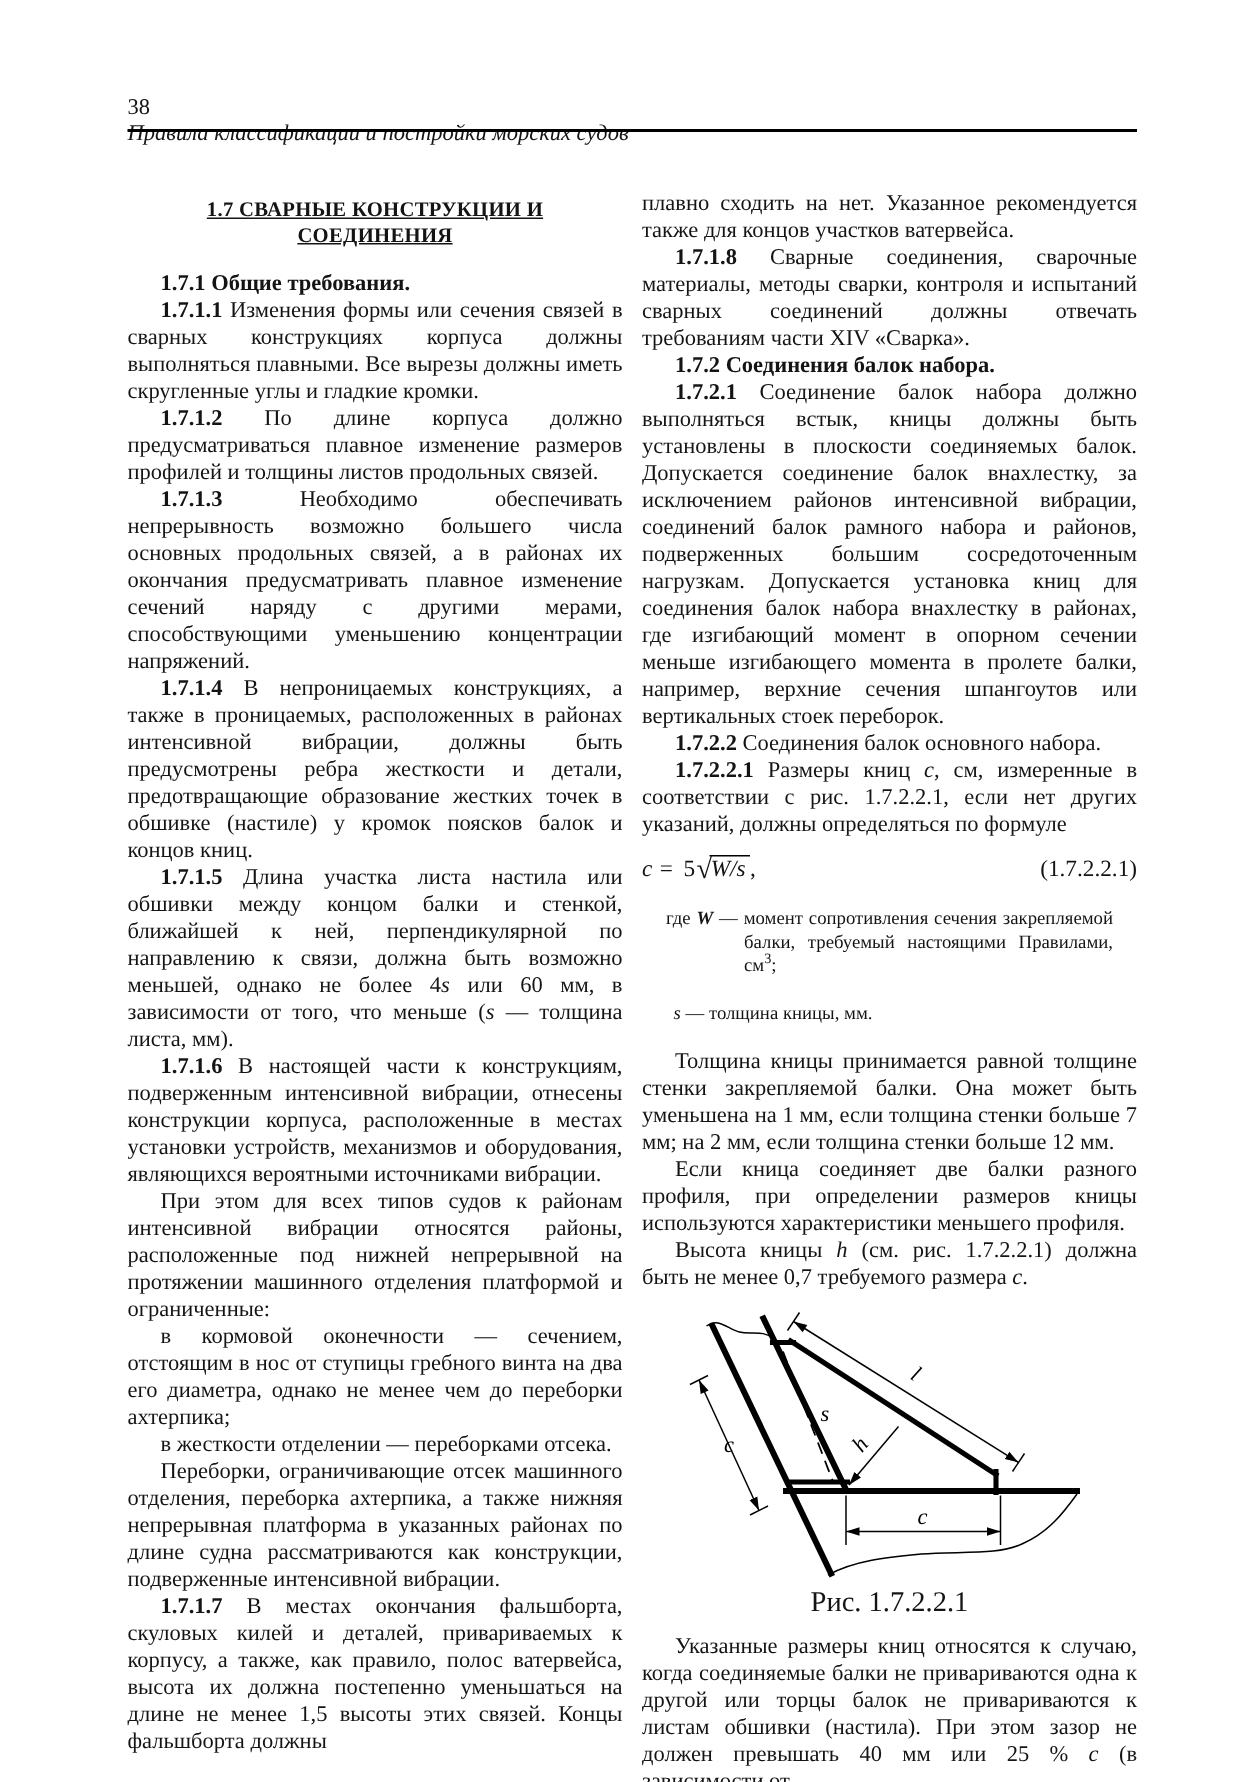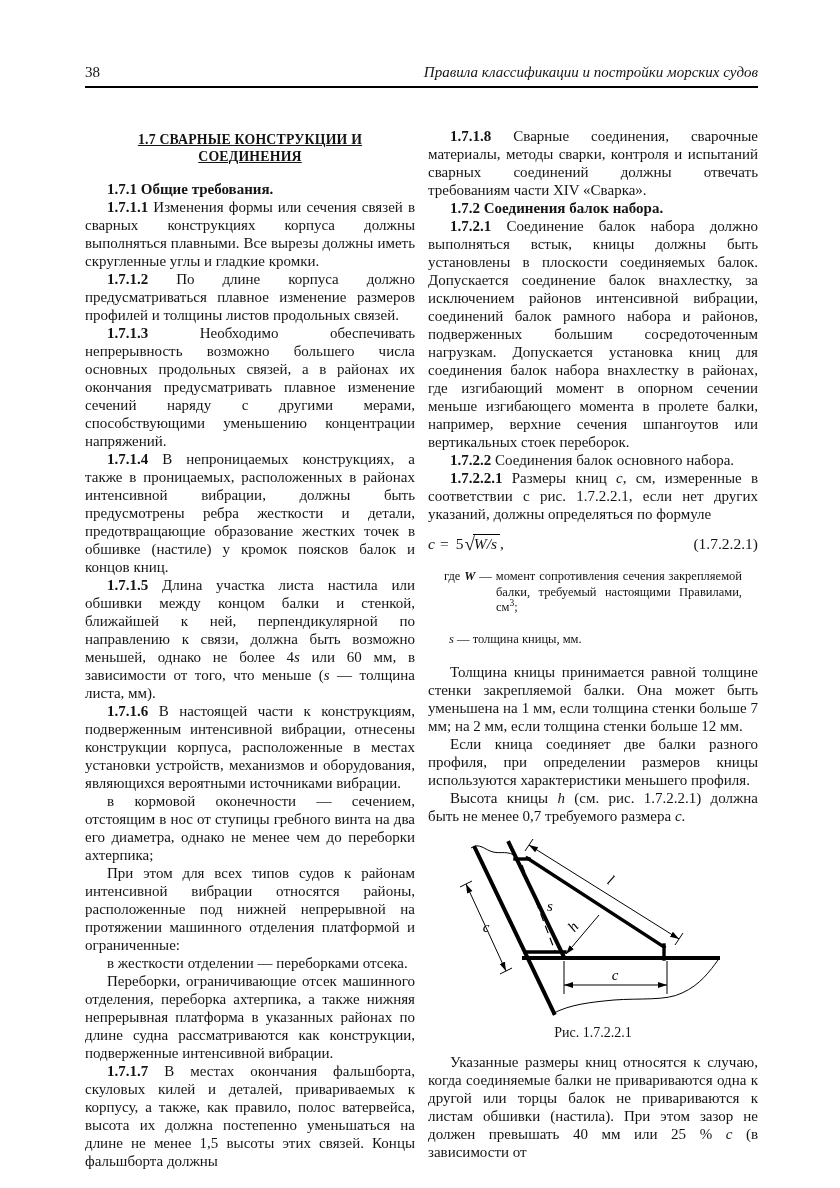--- a/index.html
+++ b/index.html
@@ -1,19 +1,19 @@
 <!DOCTYPE html>
 <html lang="ru"><head>
 <meta charset="utf-8">
 <style>
   html,body{margin:0;padding:0;background:#ffffff;}
   .page{position:relative;width:840px;height:1188px;background:#fff;
         font-family:"Liberation Serif",serif;color:#141414;overflow:hidden;}
   .header-row{position:absolute;left:85px;top:64px;width:673px;display:flex;
-              justify-content:space-between;align-items:flex-start;font-size:15px;}
+              justify-content:space-between;align-items:flex-start;font-size:15px;flex-direction:column;}
   .running-title{font-style:italic;}
   .header-rule{position:absolute;left:85px;top:86px;width:673px;border-top:2px solid #000;}
 
   .col{position:absolute;top:127px;width:330px;font-size:15px;line-height:18px;
        text-align:justify;}
   .col-left{left:85px;}
   .col-right{left:428px;}
 
   .col p{margin:0;text-indent:22px;}
   p.noindent{text-indent:0;}
@@ -33,21 +33,21 @@
   .f-coef{margin-right:1px;}
   .sqrt-sign{font-size:19px;position:relative;top:1px;}
   .radicand{font-style:italic;border-top:1.4px solid #000;padding:0 3px 0 1px;margin-left:-2px;}
   .where{font-size:12.5px;line-height:15.5px;text-align:justify;margin:0 0 12px 0;}
   .where p{margin:16px;text-indent:0;}
   .hang-first{padding-left:52px;text-indent:-52px !important;}
   .hang-second{margin-left:21px !important;}
 
   .figure{margin:8px 0 4px 0;text-align:center;}
   .figure svg{display:block;margin:0 auto;}
-  .fig-caption{text-align:center;font-size:14px;line-height:16px;margin:0 0 12px 0;}
+  .fig-caption{text-align:center;font-size:19px;line-height:16px;margin:0 0 12px 0;}
   svg .thick{stroke:#000;stroke-width:4;stroke-linecap:square;}
   svg .med{stroke:#000;stroke-width:3.4;stroke-linecap:square;}
   svg .thin{stroke:#000;stroke-width:1;fill:none;}
   svg .dash{stroke:#000;stroke-width:1.2;stroke-dasharray:8 5;}
   svg text{font-family:"Liberation Serif",serif;font-style:italic;font-size:15px;fill:#000;}
 </style>
 </head>
 <body>
 
 <div class="page">
@@ -70,35 +70,36 @@
 
 
         <p><span class="pnum">1.7.1.3</span><span><span>Необходимо обеспечивать непрерывность возможно большего числа основных продольных связей, а в районах их окончания предусматривать плавное изменение сечений наряду с другими мерами, способствующими уменьшению концентрации напряжений.</span></span></p>
 
         <p><span class="pnum">1.7.1.4</span><span><span>В непроницаемых конструкциях, а также в проницаемых, расположенных в районах интенсивной вибрации, должны быть предусмотрены ребра жесткости и детали, предотвращающие образование жестких точек в обшивке (настиле) у кромок поясков балок и концов книц.</span></span></p>
 
         <p><span class="pnum">1.7.1.5</span><span><span>Длина участка листа настила или обшивки между концом балки и стенкой, ближайшей к ней, перпендикулярной по направлению к связи, должна быть возможно меньшей, однако не более 4</span><span class="it">s</span><span> или 60 мм, в зависимости от того, что меньше (</span><span class="it">s</span><span> — толщина листа, мм).</span></span></p>
 
         <p><span class="pnum">1.7.1.6</span><span><span>В настоящей части к конструкциям, подверженным интенсивной вибрации, отнесены конструкции корпуса, расположенные в местах установки устройств, механизмов и оборудования, являющихся вероятными источниками вибрации.</span></span></p>
 
+        <p><span class="pnum"></span><span><span>При этом для всех типов судов к районам интенсивной вибрации относятся районы, расположенные под нижней непрерывной на протяжении машинного отделения платформой и ограниченные:</span></span></p>
+
         <p><span class="pnum"></span><span><span>в кормовой оконечности — сечением, отстоящим в нос от ступицы гребного винта на два его диаметра, однако не менее чем до переборки ахтерпика;</span></span></p>
-
-        <p><span class="pnum"></span><span><span>При этом для всех типов судов к районам интенсивной вибрации относятся районы, расположенные под нижней непрерывной на протяжении машинного отделения платформой и ограниченные:</span></span></p>
 
         <p><span class="pnum"></span><span><span>в жесткости отделении — переборками отсека.</span></span></p>
 
         <p><span class="pnum"></span><span><span>Переборки, ограничивающие отсек машинного отделения, переборка ахтерпика, а также нижняя непрерывная платформа в указанных районах по длине судна рассматриваются как конструкции, подверженные интенсивной вибрации.</span></span></p>
 
         <p><span class="pnum">1.7.1.7</span><span><span>В местах окончания фальшборта, скуловых килей и деталей, привариваемых к корпусу, а также, как правило, полос ватервейса, высота их должна постепенно уменьшаться на длине не менее 1,5 высоты этих связей. Концы фальшборта должны</span></span></p>
       </div>
   </div>
 
   <div class="col col-right">
     <div>
 
+        <p class="noindent"><span class="pnum"></span><span><span>плавно сходить на нет. Указанное рекомендуется также для концов участков ватервейса.</span></span></p>
 
         <p><span class="pnum">1.7.1.8</span><span><span>Сварные соединения, сварочные материалы, методы сварки, контроля и испытаний сварных соединений должны отвечать требованиям части XIV «Сварка».</span></span></p>
 
         <p class="subhead"><span class="pnum">1.7.2</span><span><span>Соединения балок набора.</span></span></p>
 
         <p><span class="pnum">1.7.2.1</span><span><span>Соединение балок набора должно выполняться встык, кницы должны быть установлены в плоскости соединяемых балок. Допускается соединение балок внахлестку, за исключением районов интенсивной вибрации, соединений балок рамного набора и районов, подверженных большим сосредоточенным нагрузкам. Допускается установка книц для соединения балок набора внахлестку в районах, где изгибающий момент в опорном сечении меньше изгибающего момента в пролете балки, например, верхние сечения шпангоутов или вертикальных стоек переборок.</span></span></p>
 
         <p><span class="pnum">1.7.2.2</span><span><span>Соединения балок основного набора.</span></span></p>
 
         <p><span class="pnum">1.7.2.2.1</span><span><span>Размеры книц </span><span class="it">c</span><span>, см, измеренные в соответствии с рис. 1.7.2.2.1, если нет других указаний, должны определяться по формуле</span></span></p>

